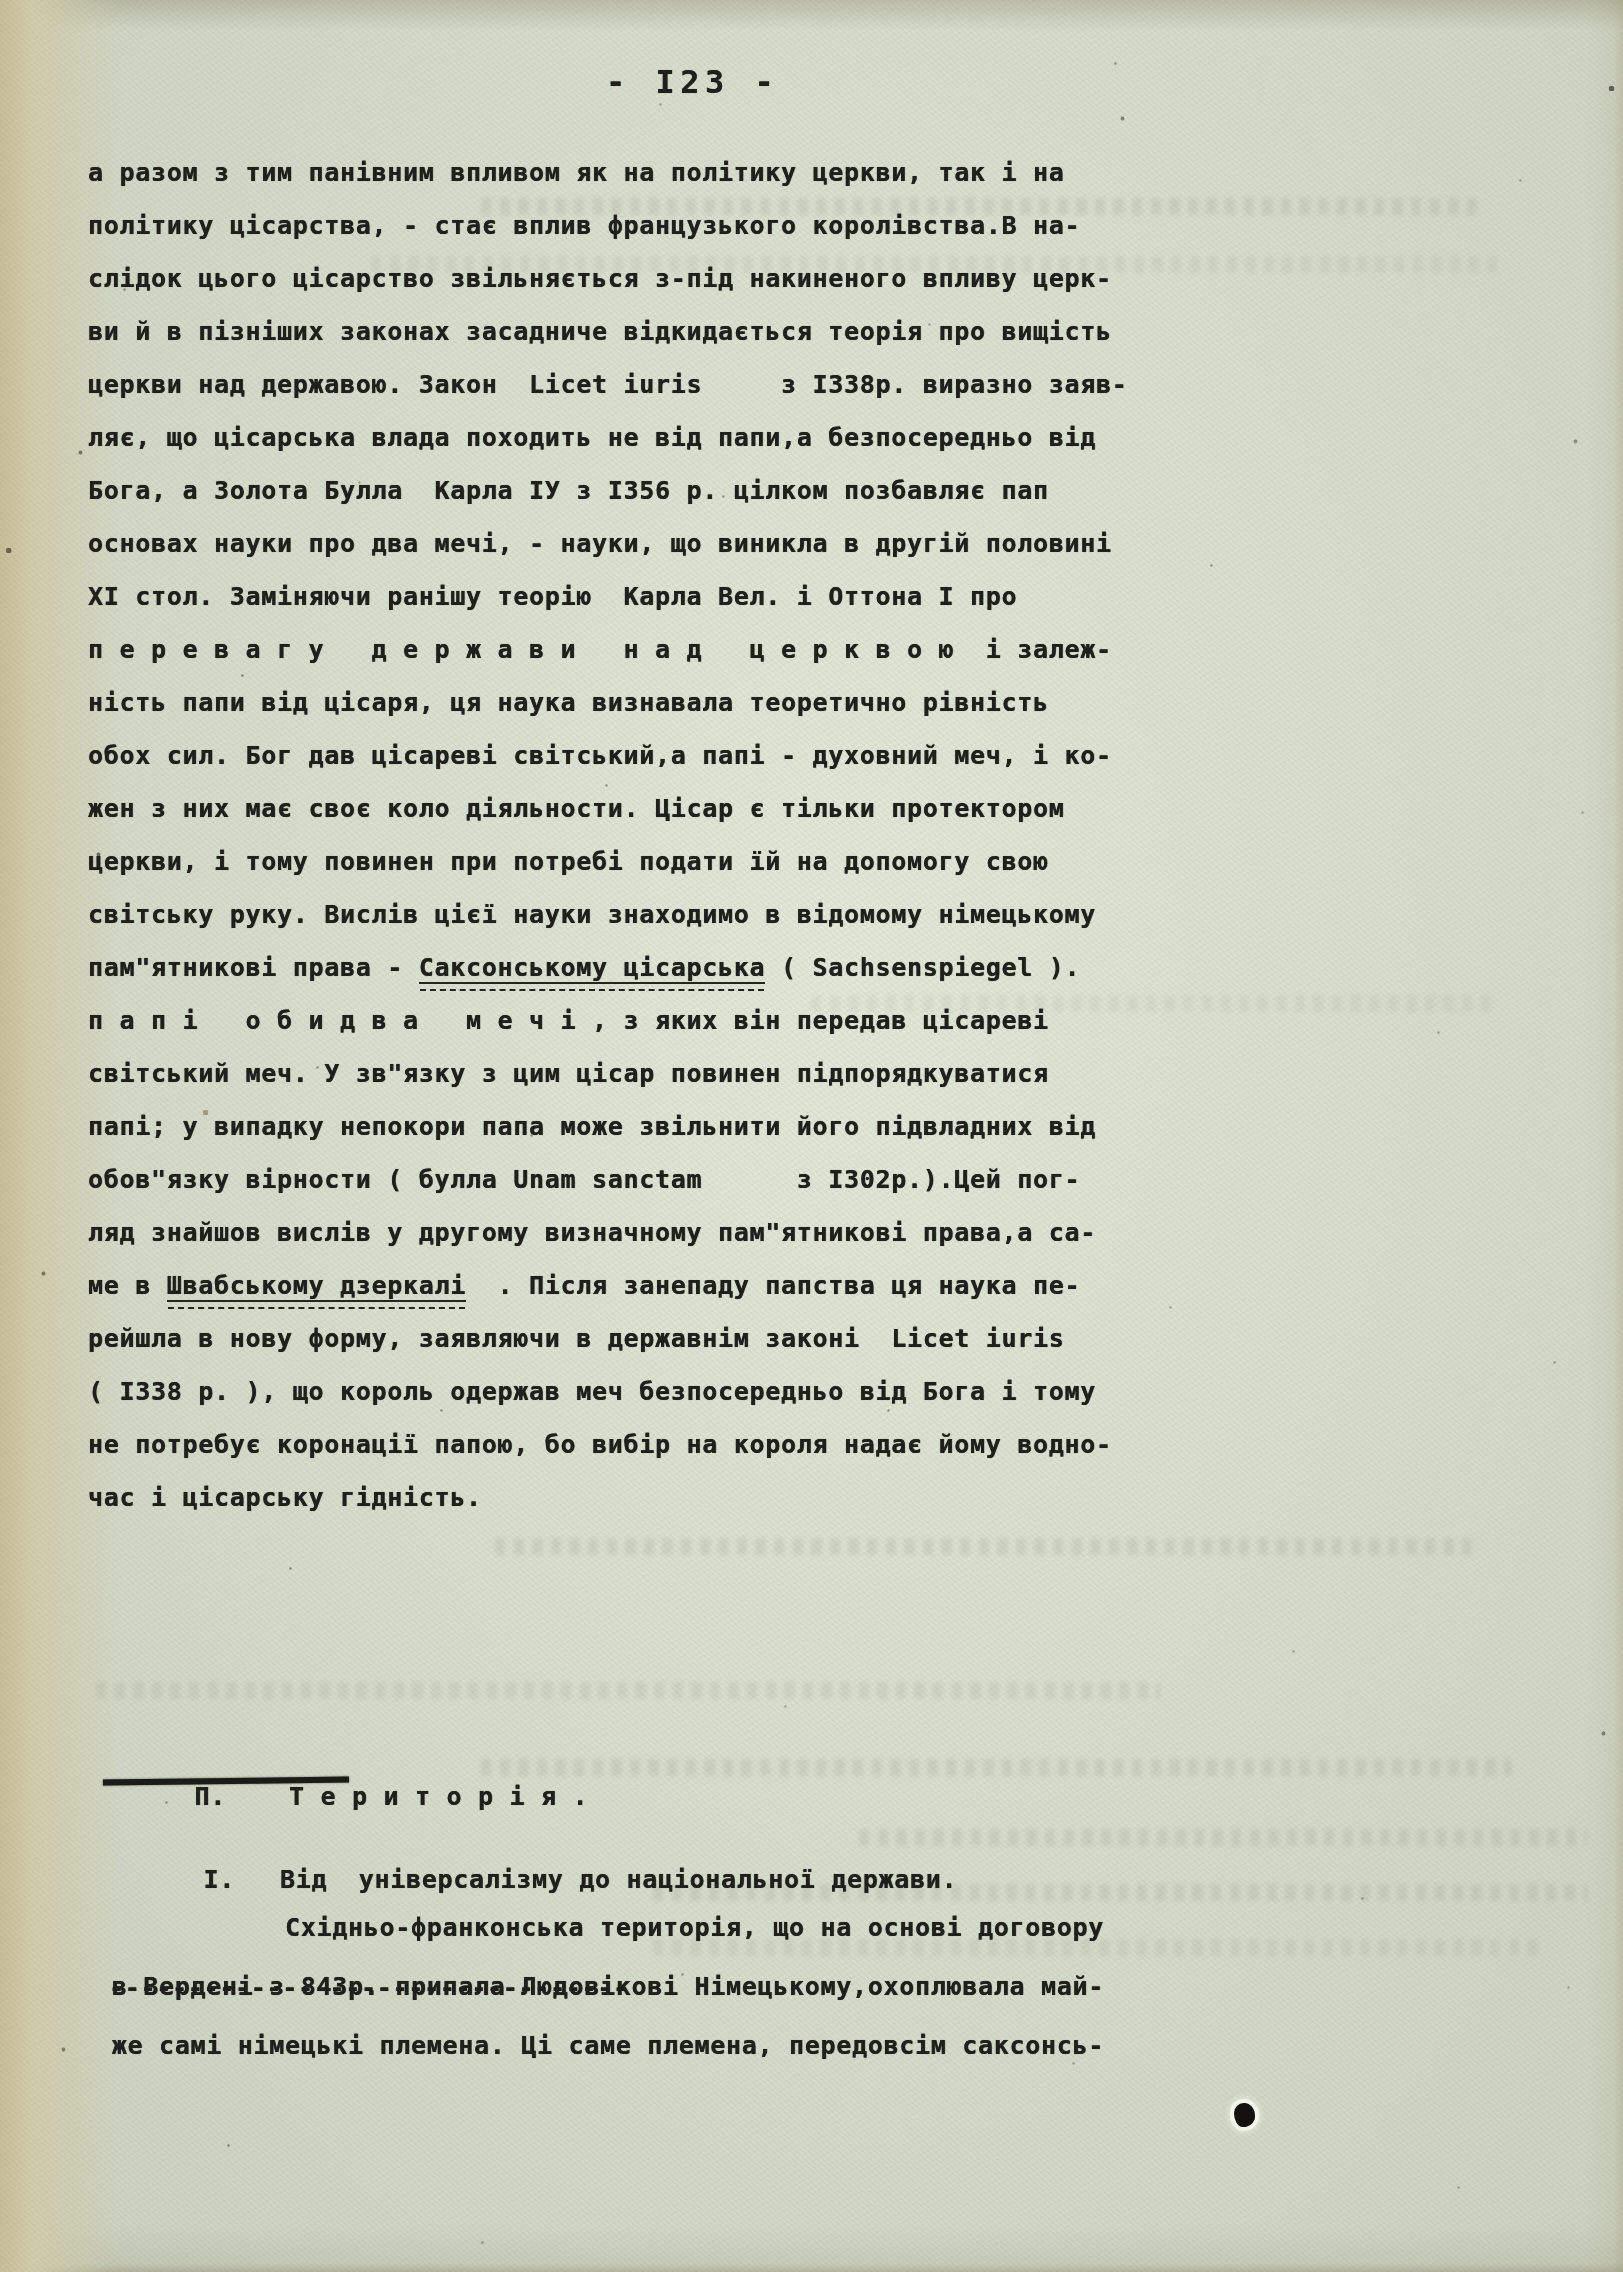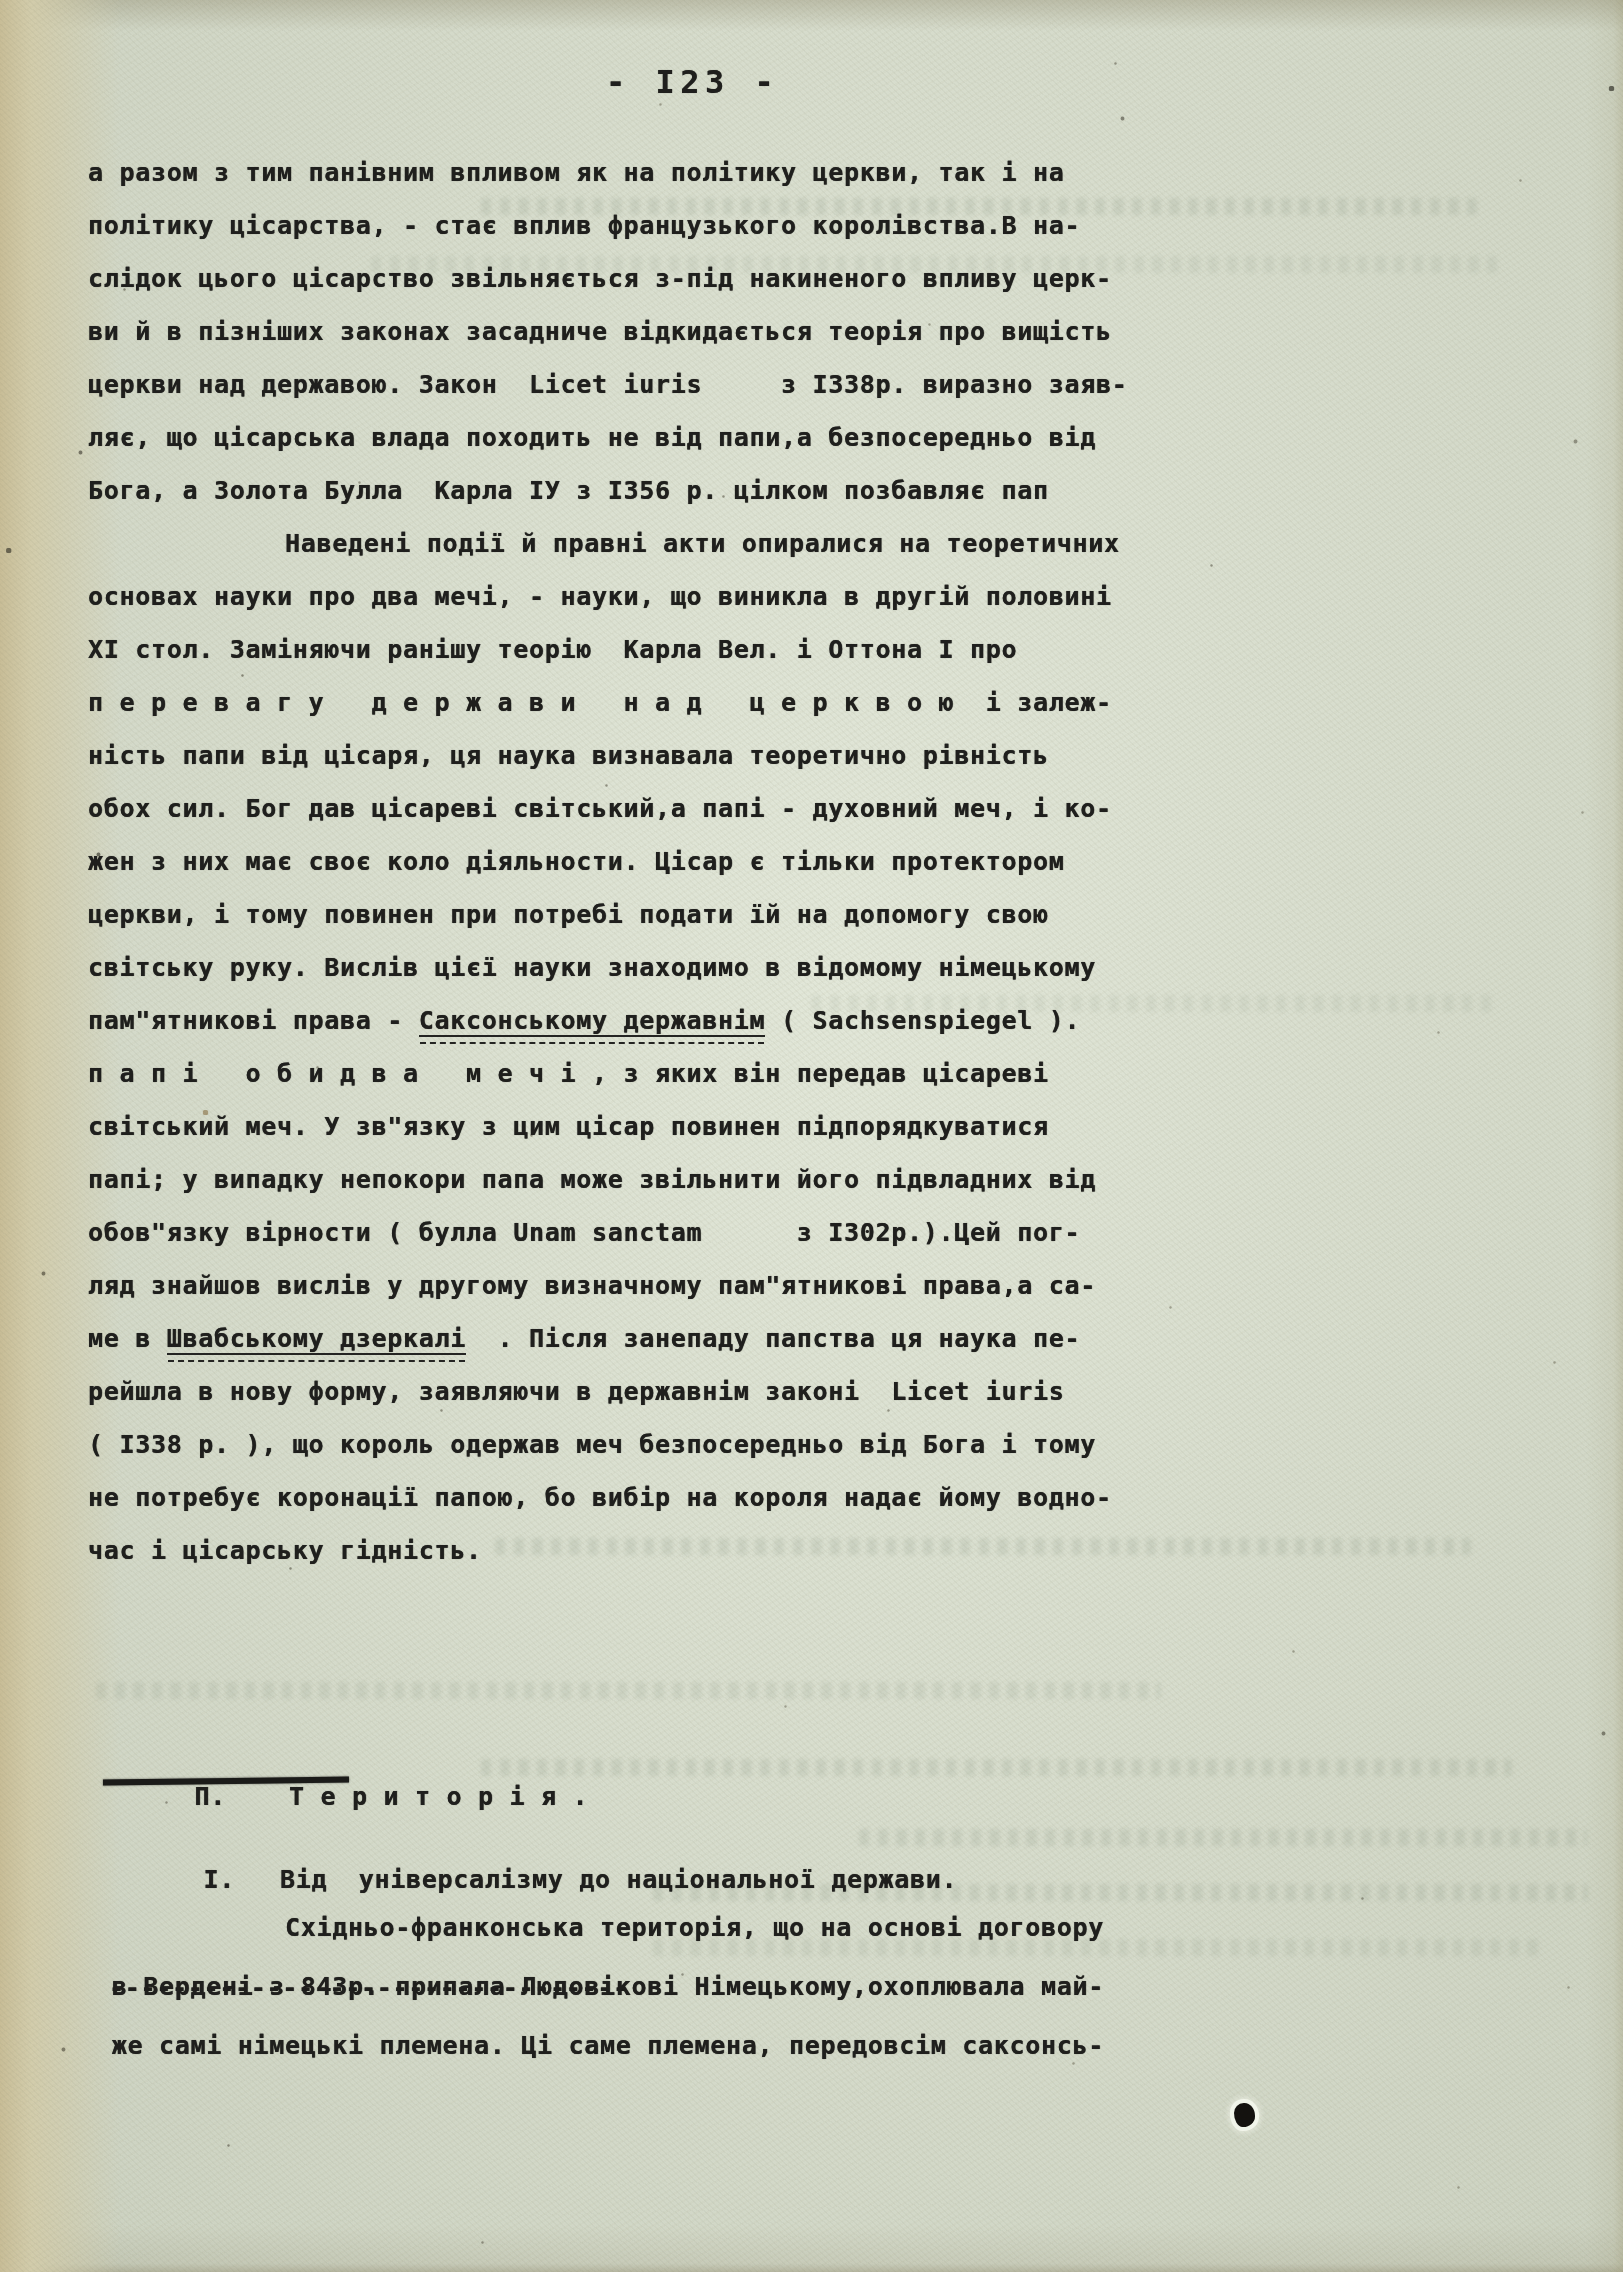--- a/index.html
+++ b/index.html
@@ -114,30 +114,29 @@
   <div class="pageno tline">- І23 -</div>
 
   <div class="body-block">
       <div class="tline"><span>а разом з тим панівним впливом як на політику церкви, так і на</span></div>
       <div class="tline"><span>політику цісарства, - стає вплив французького королівства.В на-</span></div>
       <div class="tline"><span>слідок цього цісарство звільняється з-під накиненого впливу церк-</span></div>
       <div class="tline"><span>ви й в пізніших законах засадниче відкидається теорія про вищість</span></div>
       <div class="tline"><span>церкви над державою. Закон  Licet iuris     з І338р. виразно заяв-</span></div>
       <div class="tline"><span>ляє, що цісарська влада походить не від папи,а безпосередньо від</span></div>
       <div class="tline"><span>Бога, а Золота Булла  Карла ІУ з І356 р. цілком позбавляє пап</span></div>
-      <div class="tline ind"><span>Наведені події й правні акти опиралися на теоретичних</span></div>
       <div class="tline"><span>основах науки про два мечі, - науки, що виникла в другій половині</span></div>
       <div class="tline"><span>ХІ стол. Заміняючи ранішу теорію  Карла Вел. і Оттона І про</span></div>
       <div class="tline"><span>п е р е в а г у   д е р ж а в и   н а д   ц е р к в о ю  і залеж-</span></div>
       <div class="tline"><span>ність папи від цісаря, ця наука визнавала теоретично рівність</span></div>
       <div class="tline"><span>обох сил. Бог дав цісареві світський,а папі - духовний меч, і ко-</span></div>
       <div class="tline"><span>жен з них має своє коло діяльности. Цісар є тільки протектором</span></div>
       <div class="tline"><span>церкви, і тому повинен при потребі подати їй на допомогу свою</span></div>
       <div class="tline"><span>світську руку. Вислів цієї науки знаходимо в відомому німецькому</span></div>
-      <div class="tline"><span>пам"ятникові права - </span><span class="udbl">Саксонському державнім</span><span> ( Sachsenspiegel ).</span></div>
+      <div class="tline"><span>пам"ятникові права - </span><span class="udbl">Саксонському цісарська</span><span> ( Sachsenspiegel ).</span></div>
       <div class="tline"><span>п а п і   о б и д в а   м е ч і , з яких він передав цісареві</span></div>
       <div class="tline"><span>світський меч. У зв"язку з цим цісар повинен підпорядкуватися</span></div>
       <div class="tline"><span>папі; у випадку непокори папа може звільнити його підвладних від</span></div>
       <div class="tline"><span>обов"язку вірности ( булла Unam sanctam      з І302р.).Цей пог-</span></div>
       <div class="tline"><span>ляд знайшов вислів у другому визначному пам"ятникові права,а са-</span></div>
       <div class="tline"><span>ме в </span><span class="udbl">Швабському дзеркалі</span><span>  . Після занепаду папства ця наука пе-</span></div>
       <div class="tline"><span>рейшла в нову форму, заявляючи в державнім законі  Licet iuris</span></div>
       <div class="tline"><span>( І338 р. ), що король одержав меч безпосередньо від Бога і тому</span></div>
       <div class="tline"><span>не потребує коронації папою, бо вибір на короля надає йому водно-</span></div>
       <div class="tline"><span>час і цісарську гідність.</span></div>

